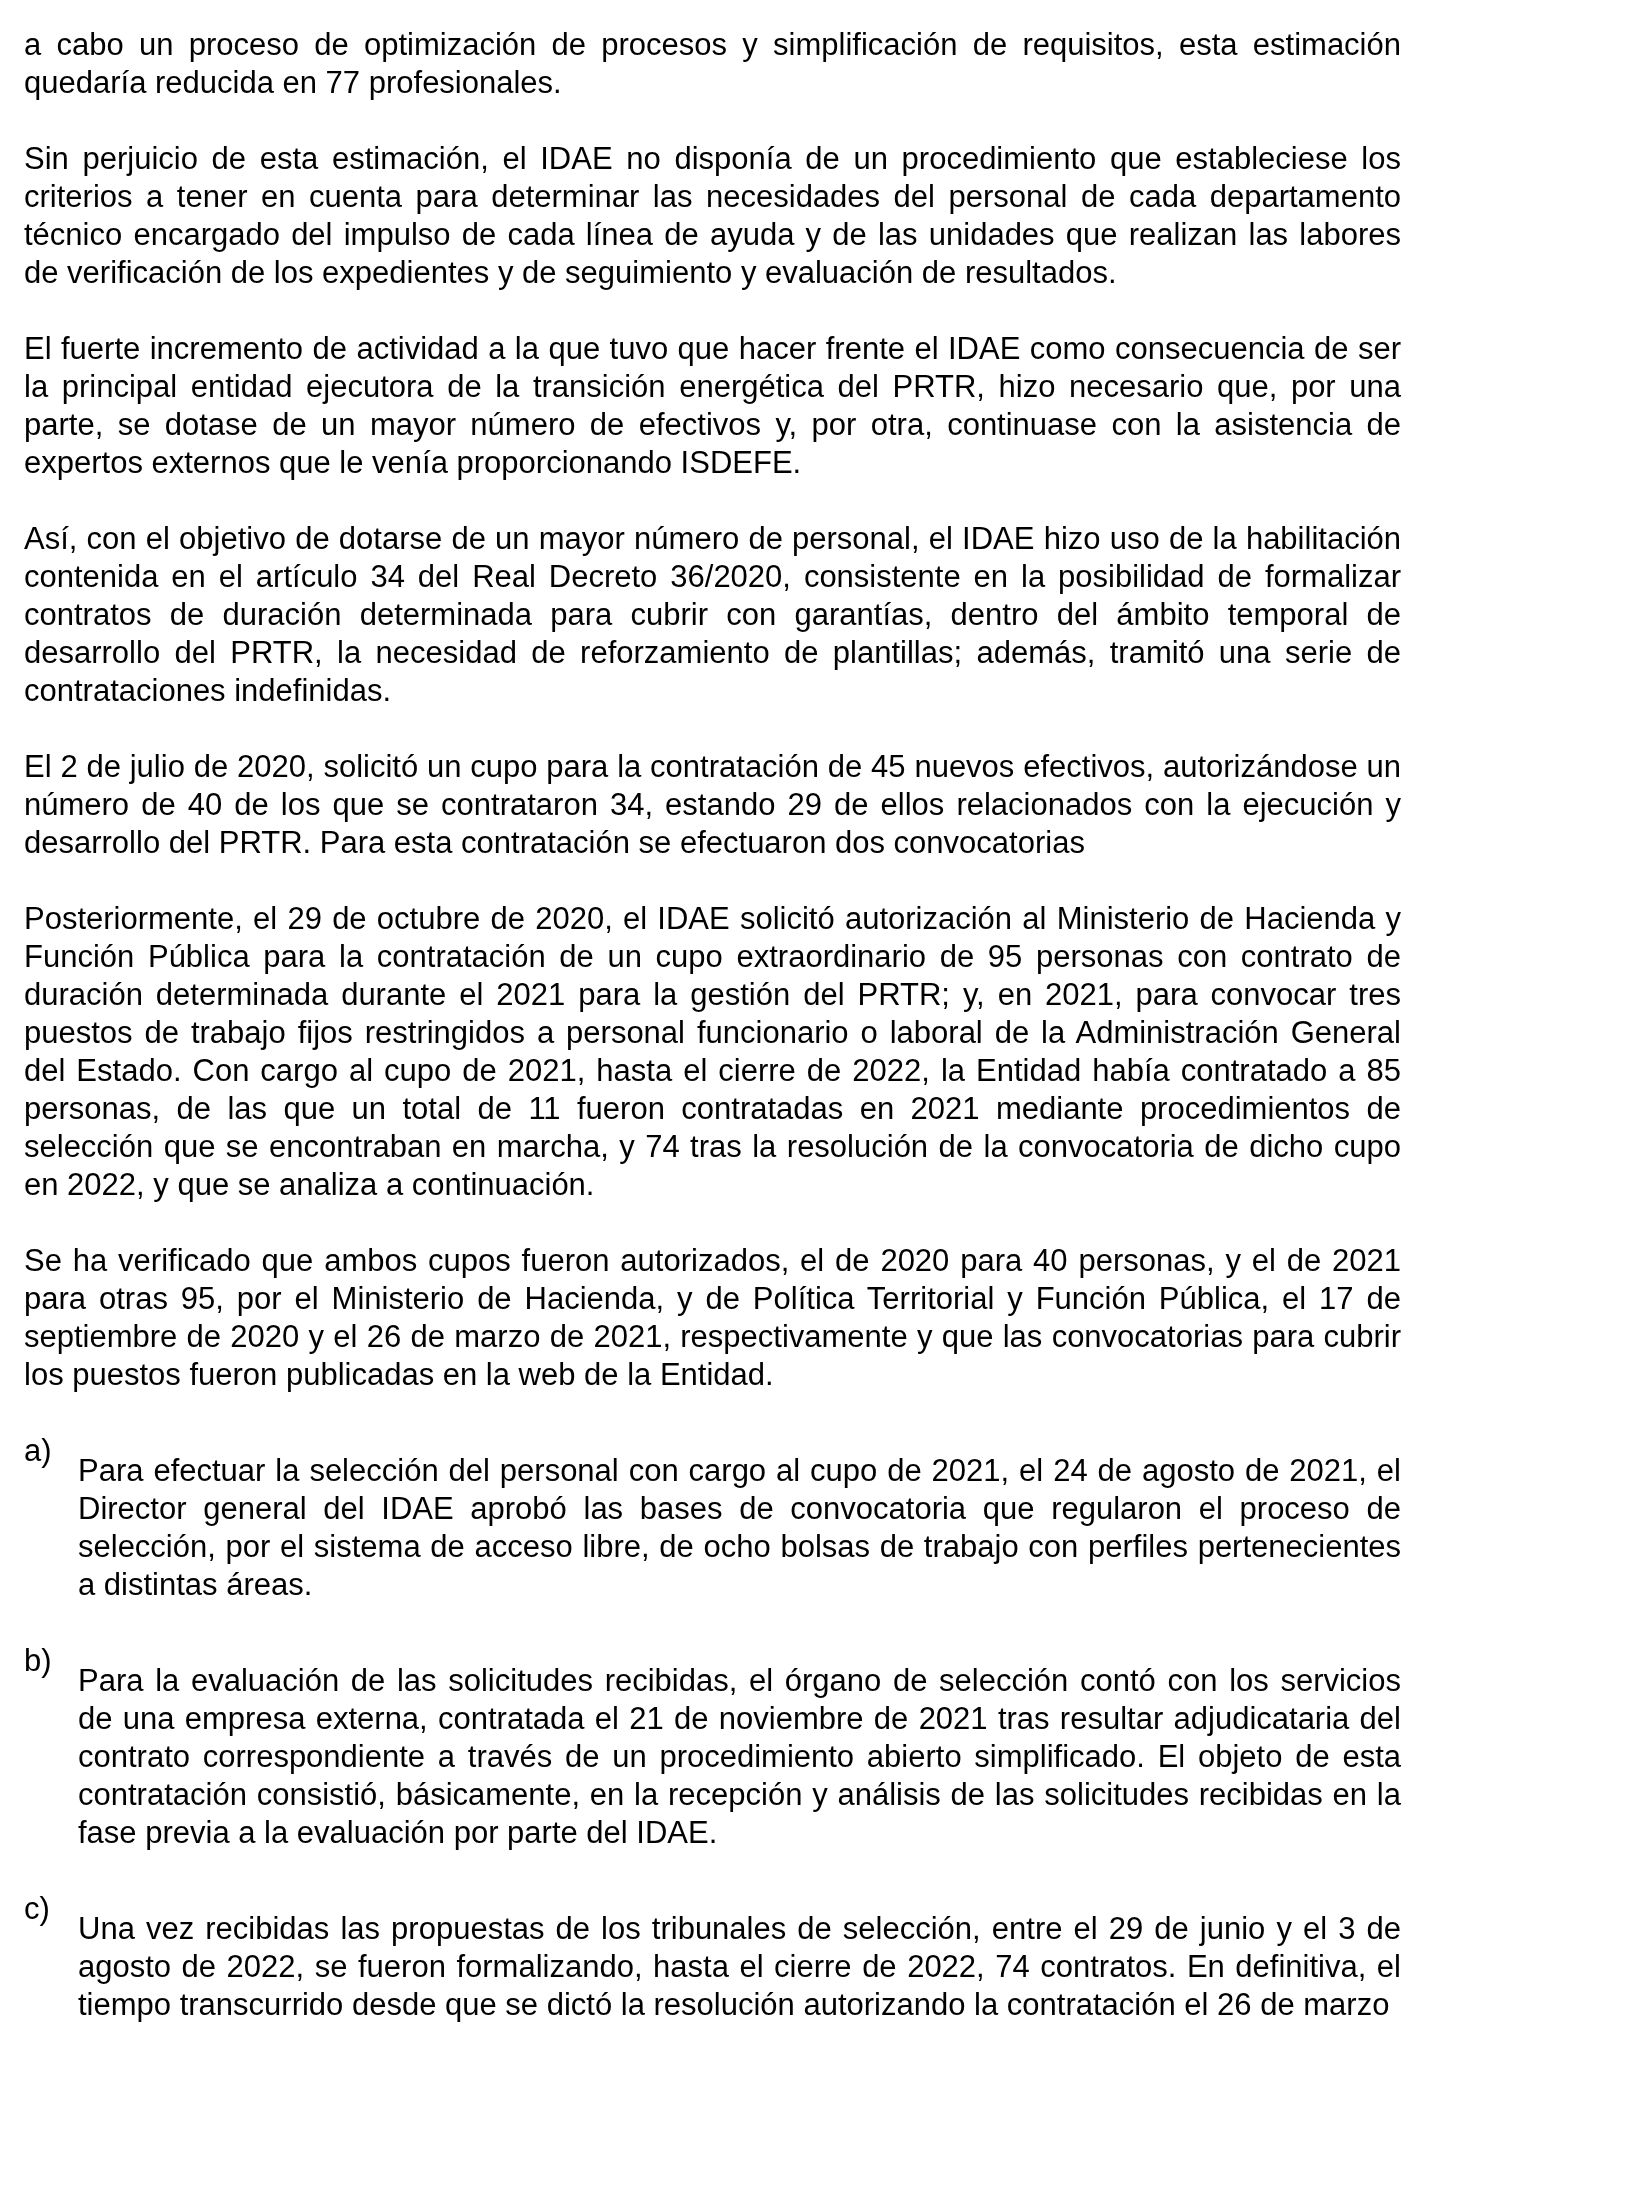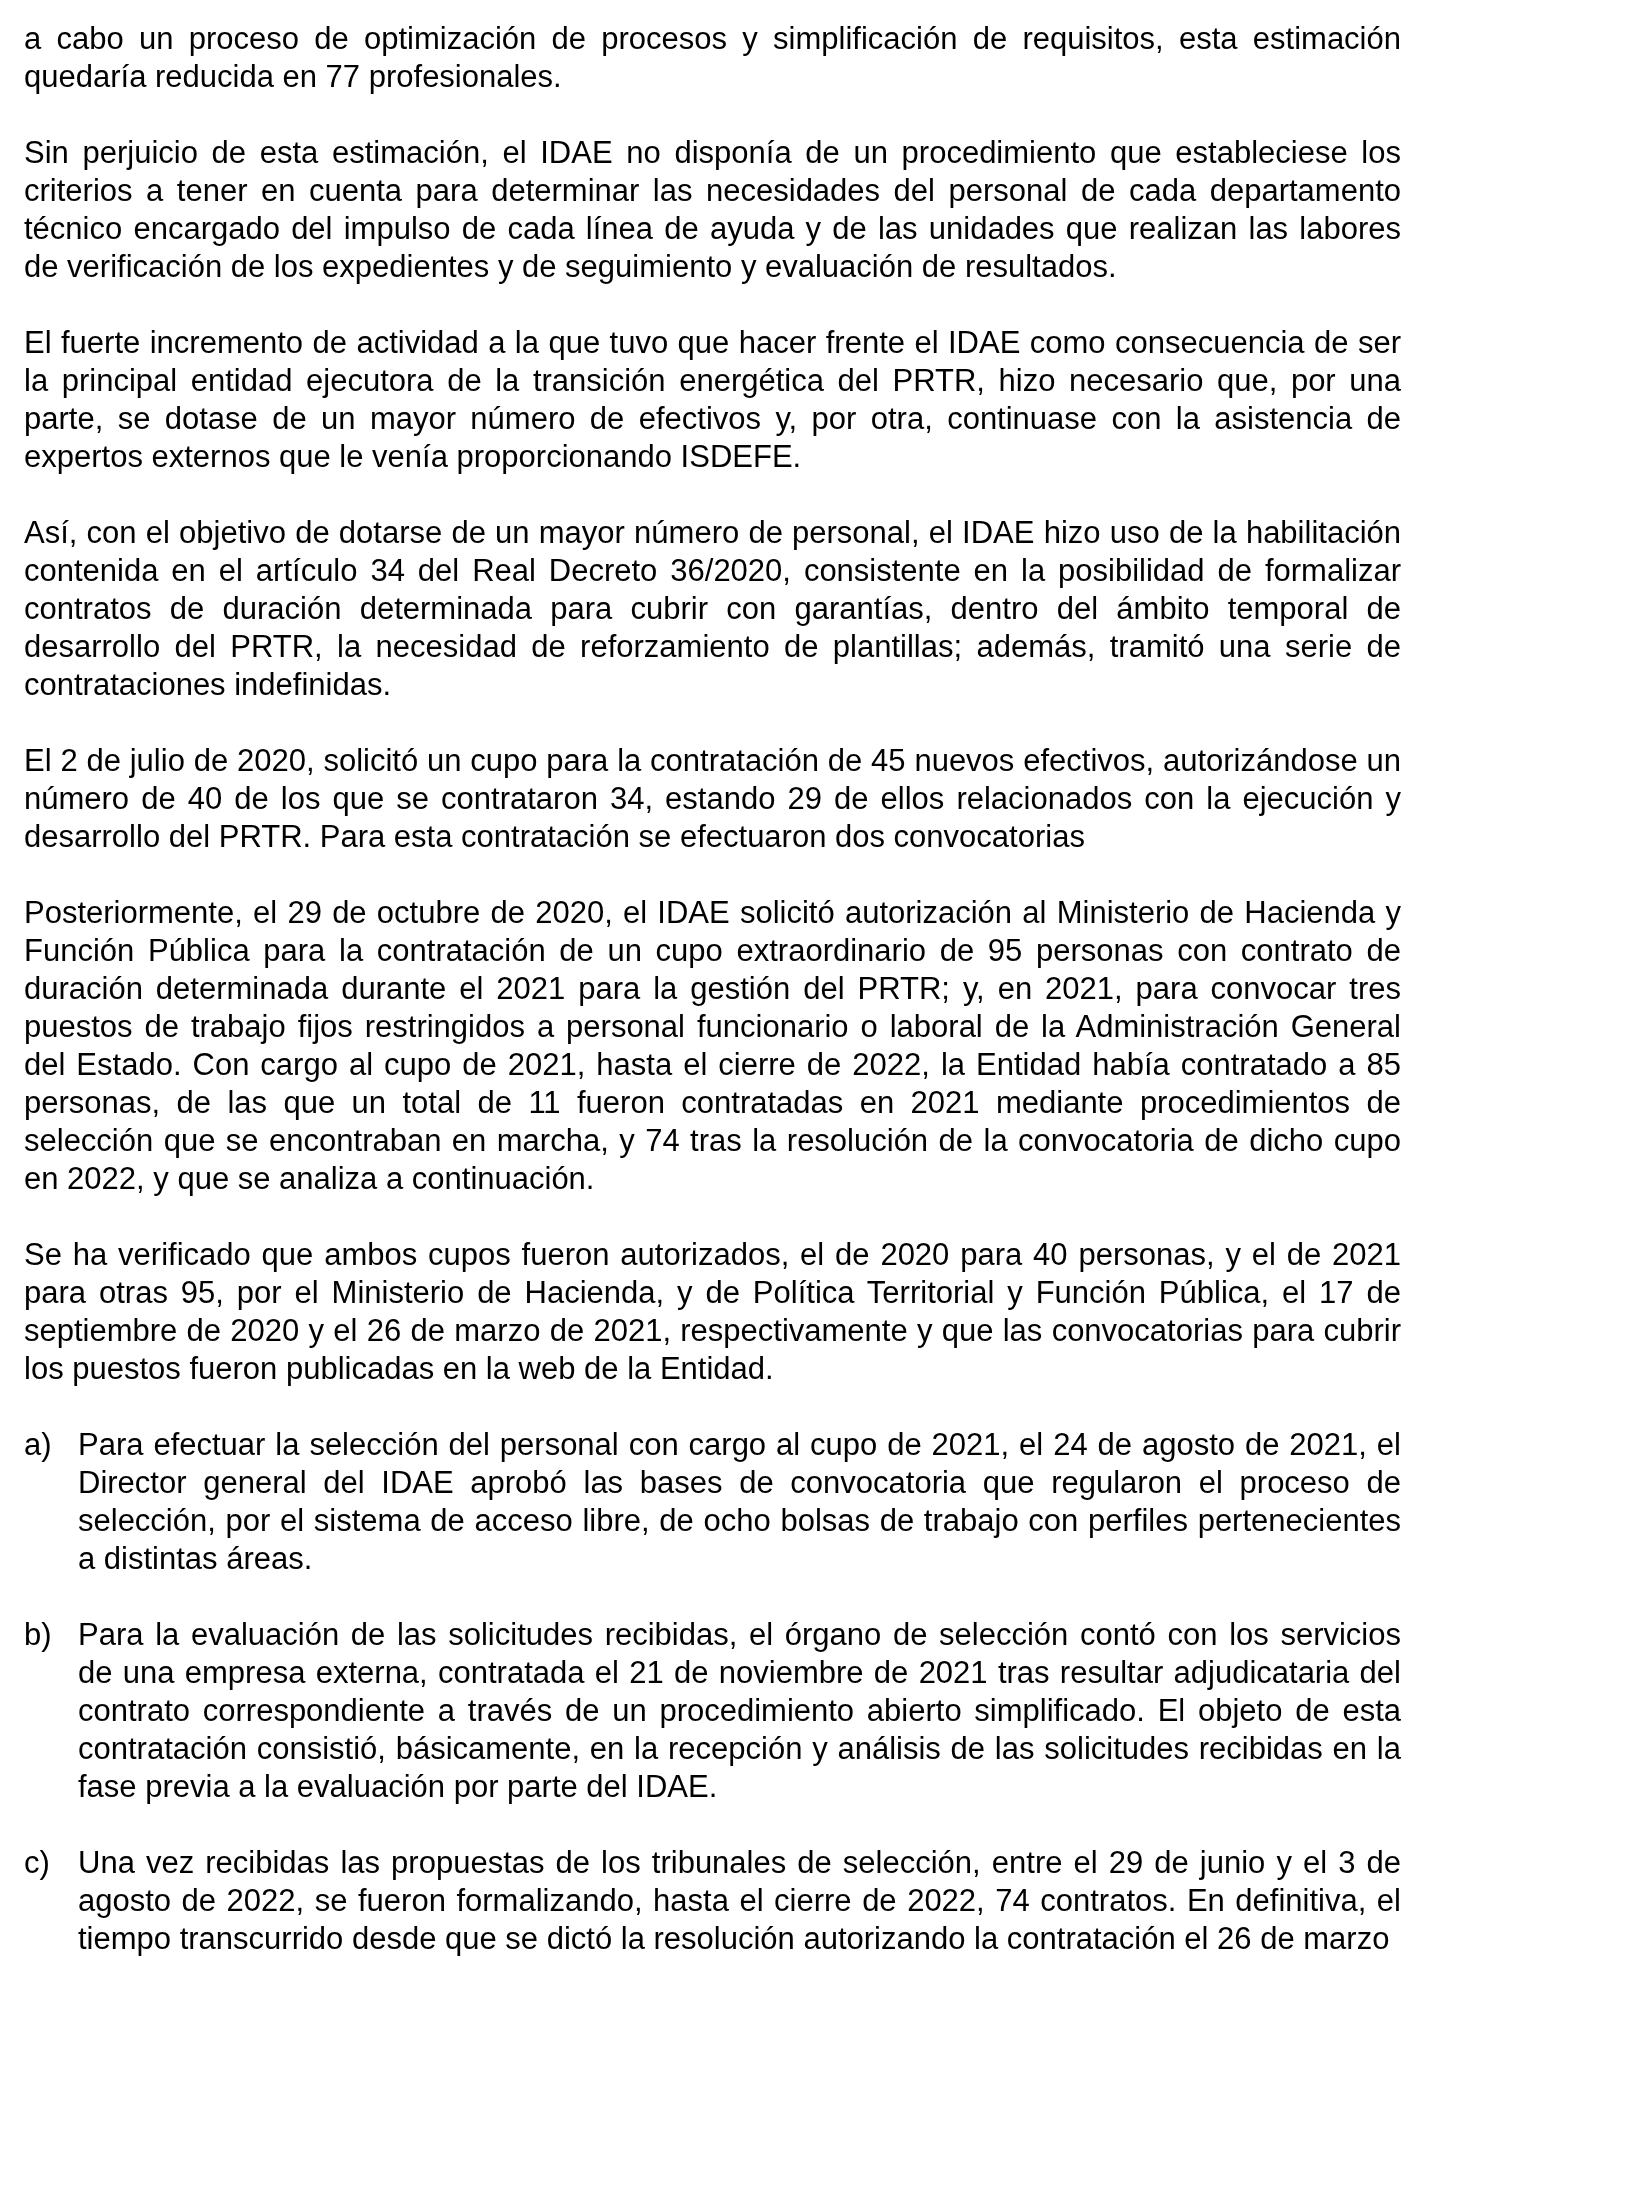--- a/index.html
+++ b/index.html
@@ -11,21 +11,21 @@
     width: 1648px;
     height: 2205px;
     overflow: hidden;
     font-family: "Liberation Sans", "DejaVu Sans", sans-serif;
     color: #000000;
   }
   .page {
     box-sizing: border-box;
     width: 1425px;
     height: 2205px;
-    padding: 20px 24px 0 24px;
+    padding: 26px 24px 0 24px;
     overflow: hidden;
     background: #ffffff;
   }
   p.para {
     margin: 0 0 38px 0;
     font-size: 31px;
     line-height: 38px;
     text-align: justify;
     text-justify: inter-word;
   }
@@ -36,20 +36,21 @@
     line-height: 38px;
   }
   .list-item .marker {
     flex: 0 0 54px;
     text-align: left;
   }
   .list-item .li-text {
     flex: 1;
     text-align: justify;
     text-justify: inter-word;
+    margin-top: 20px;
   }
   .list-item:last-child {
     margin-bottom: 0;
   }
 </style>
 </head>
 <body>
 
 <div class="page">
 

